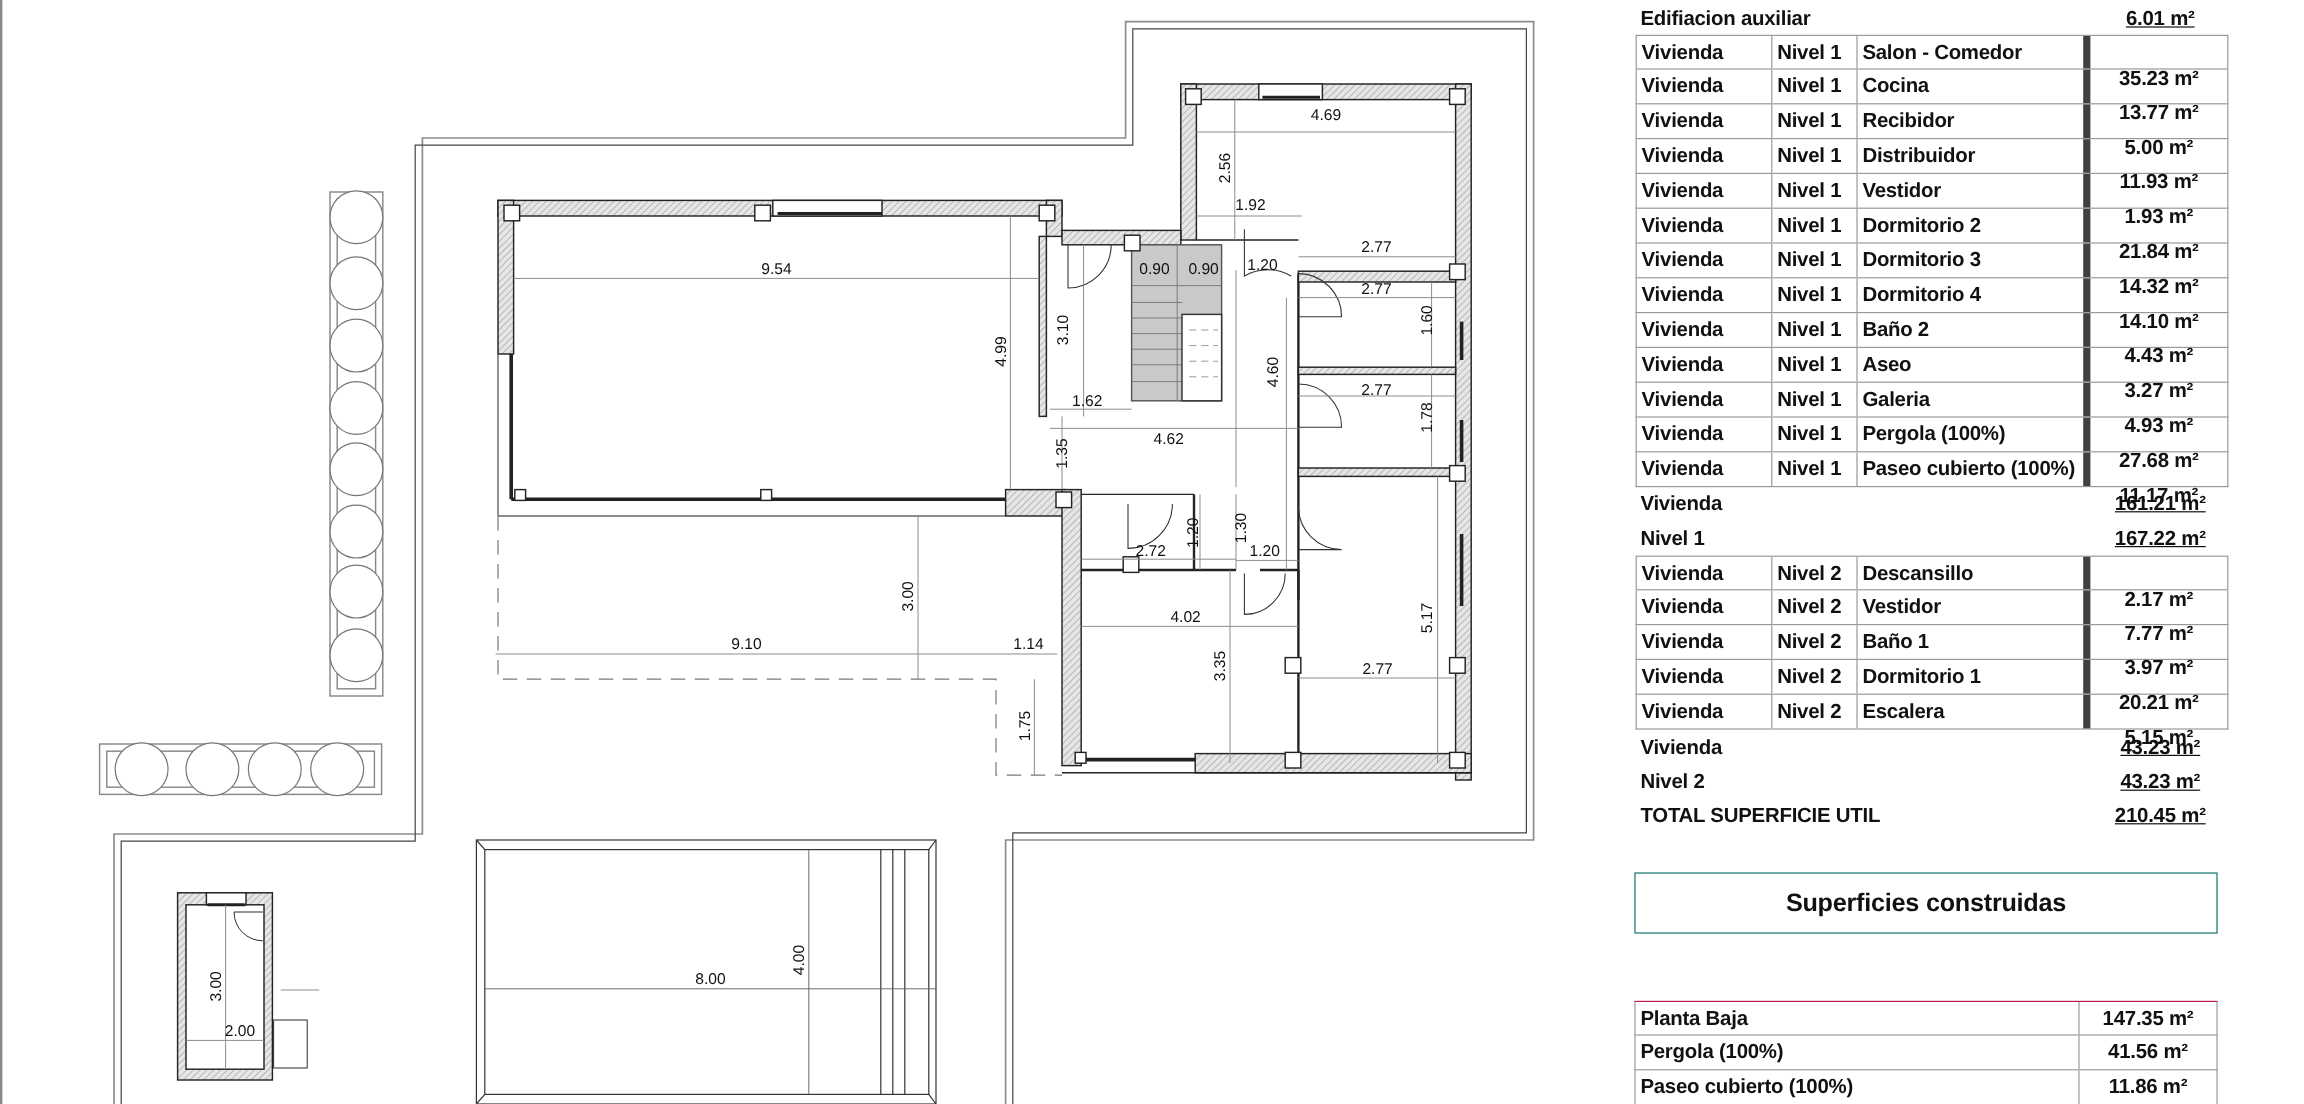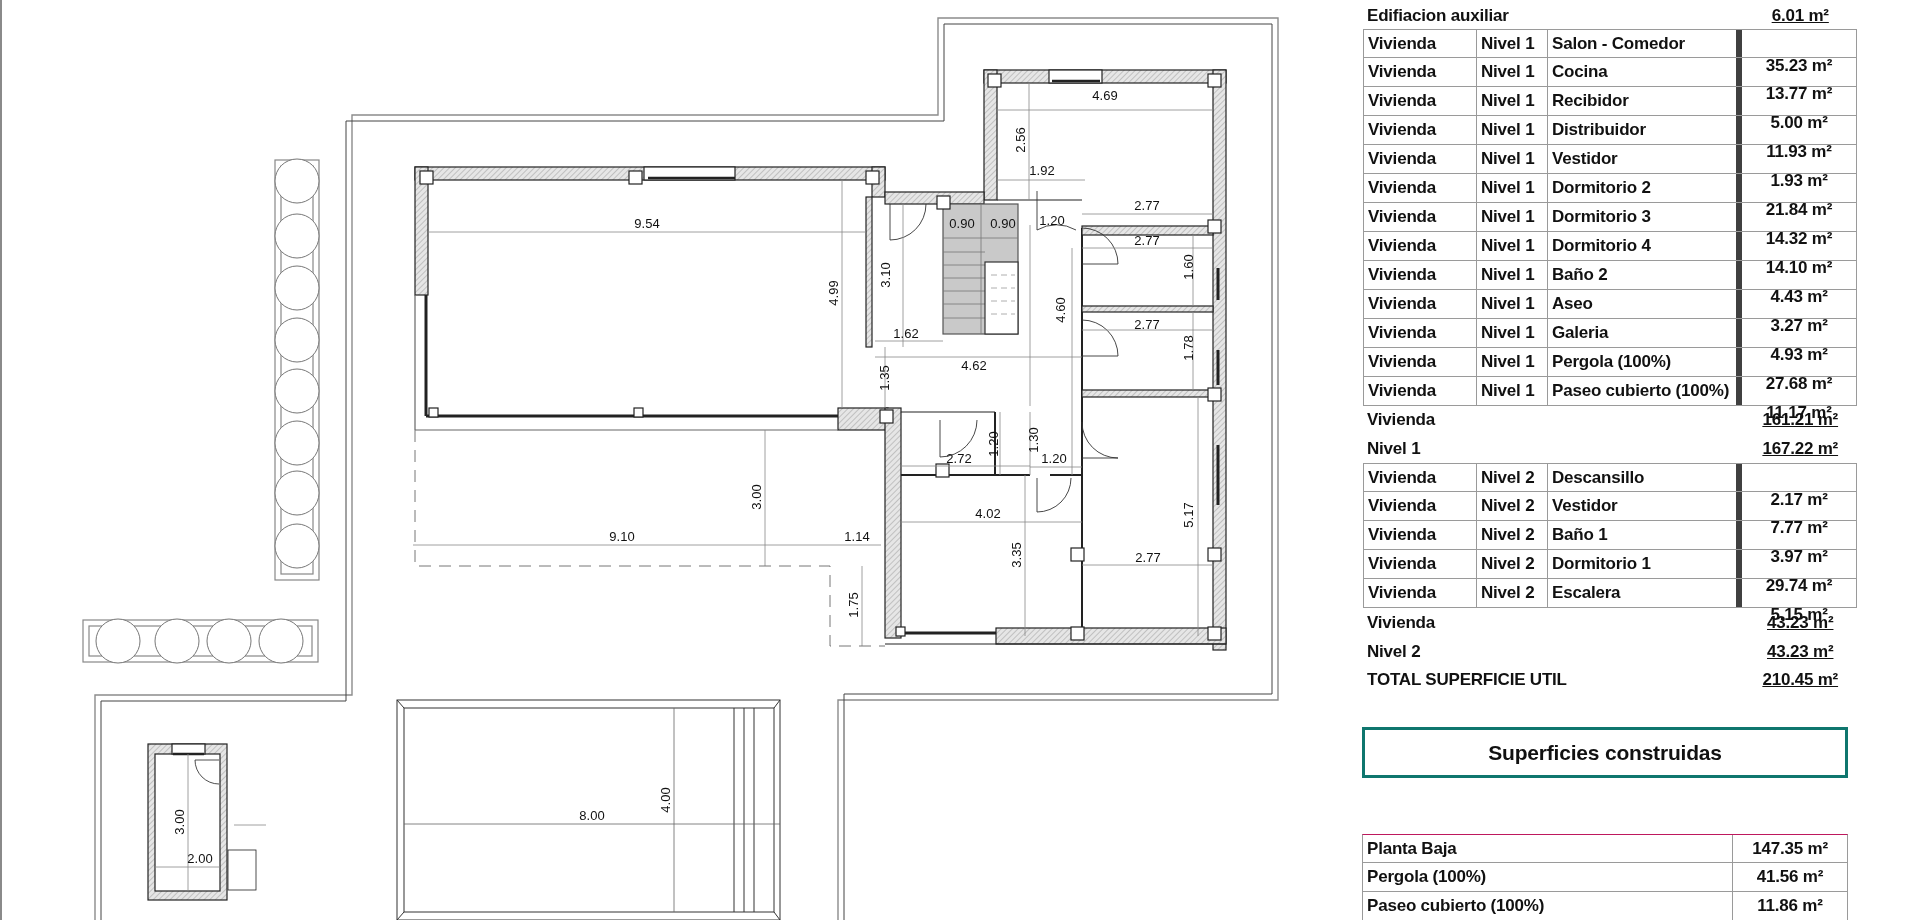--- a/index.html
+++ b/index.html
@@ -14,21 +14,21 @@
   .row.boxed.first { border-top: 1px solid #9a9a9a; }
   .cell { height: 100%; display: flex; align-items: center; box-sizing: border-box; padding-left: 4px; white-space: nowrap; }
   .c1 { width: 113px; border-right: 1px solid #9a9a9a; }
   .c2 { width: 71px; border-right: 1px solid #9a9a9a; }
   .c3 { width: 194px; border-right: 6px solid #404040; }
   .c4 { width: 114px; justify-content: center; padding-left: 0; margin-top: 44px; }
   .row.plain { width: 494px; justify-content: flex-end; }
   .row.plain .label { width: 378px; padding-left: 4px; }
   .row.plain .val { width: 114px; text-align: center; text-decoration: underline; }
   #built { position: absolute; left: 1362px; top: 727px; width: 486px; }
-  .built-head { border: 3px solid #0f766e; box-sizing: border-box; height: 51px; display: flex; align-items: center; justify-content: center; font-size: 21px; }
+  .built-head { border: 1px solid #0f766e; box-sizing: border-box; height: 51px; display: flex; align-items: center; justify-content: center; font-size: 21px; }
   .built-cols { border: 1px solid #9a9a9a; border-top: none; box-sizing: border-box; height: 29px; display: flex; font-size: 18px; }
   .built-cols .n { width: 370px; border-right: 1px solid #9a9a9a; display: flex; align-items: center; justify-content: center; }
   .built-cols .a { flex: 1; display: flex; align-items: center; justify-content: center; }
   .built-rows { position: absolute; top: 107px; left: 0; width: 486px; }
   .brow { border: 1px solid #9a9a9a; border-top: none; box-sizing: border-box; height: 29px; display: flex; font-size: 17px; }
   .brow.first { border-top: 1px solid #be185d; justify-content: space-between; }
   .brow .n { width: 370px; border-right: 1px solid #9a9a9a; display: flex; align-items: center; padding-left: 4px; box-sizing: border-box; }
   .brow .a { flex: 1; display: flex; align-items: center; justify-content: center; }
 </style>
 </head>
@@ -376,21 +376,21 @@
       <div class="row boxed" style="top: 521px;">
         <span class="cell c1">Vivienda</span>
         <span class="cell c2">Nivel 2</span>
         <span class="cell c3">Baño 1</span>
         <span class="cell c4">3.97 m²</span>
       </div>
       <div class="row boxed" style="top: 550px;">
         <span class="cell c1">Vivienda</span>
         <span class="cell c2">Nivel 2</span>
         <span class="cell c3">Dormitorio 1</span>
-        <span class="cell c4">29.74 m²</span>
+        <span class="cell c4">20.21 m²</span>
       </div>
       <div class="row boxed" style="top: 579px;">
         <span class="cell c1">Vivienda</span>
         <span class="cell c2">Nivel 2</span>
         <span class="cell c3">Escalera</span>
         <span class="cell c4">5.15 m²</span>
       </div>
     </div>
   <div class="row plain" style="top:608px;">
     <span class="label">Vivienda</span>

